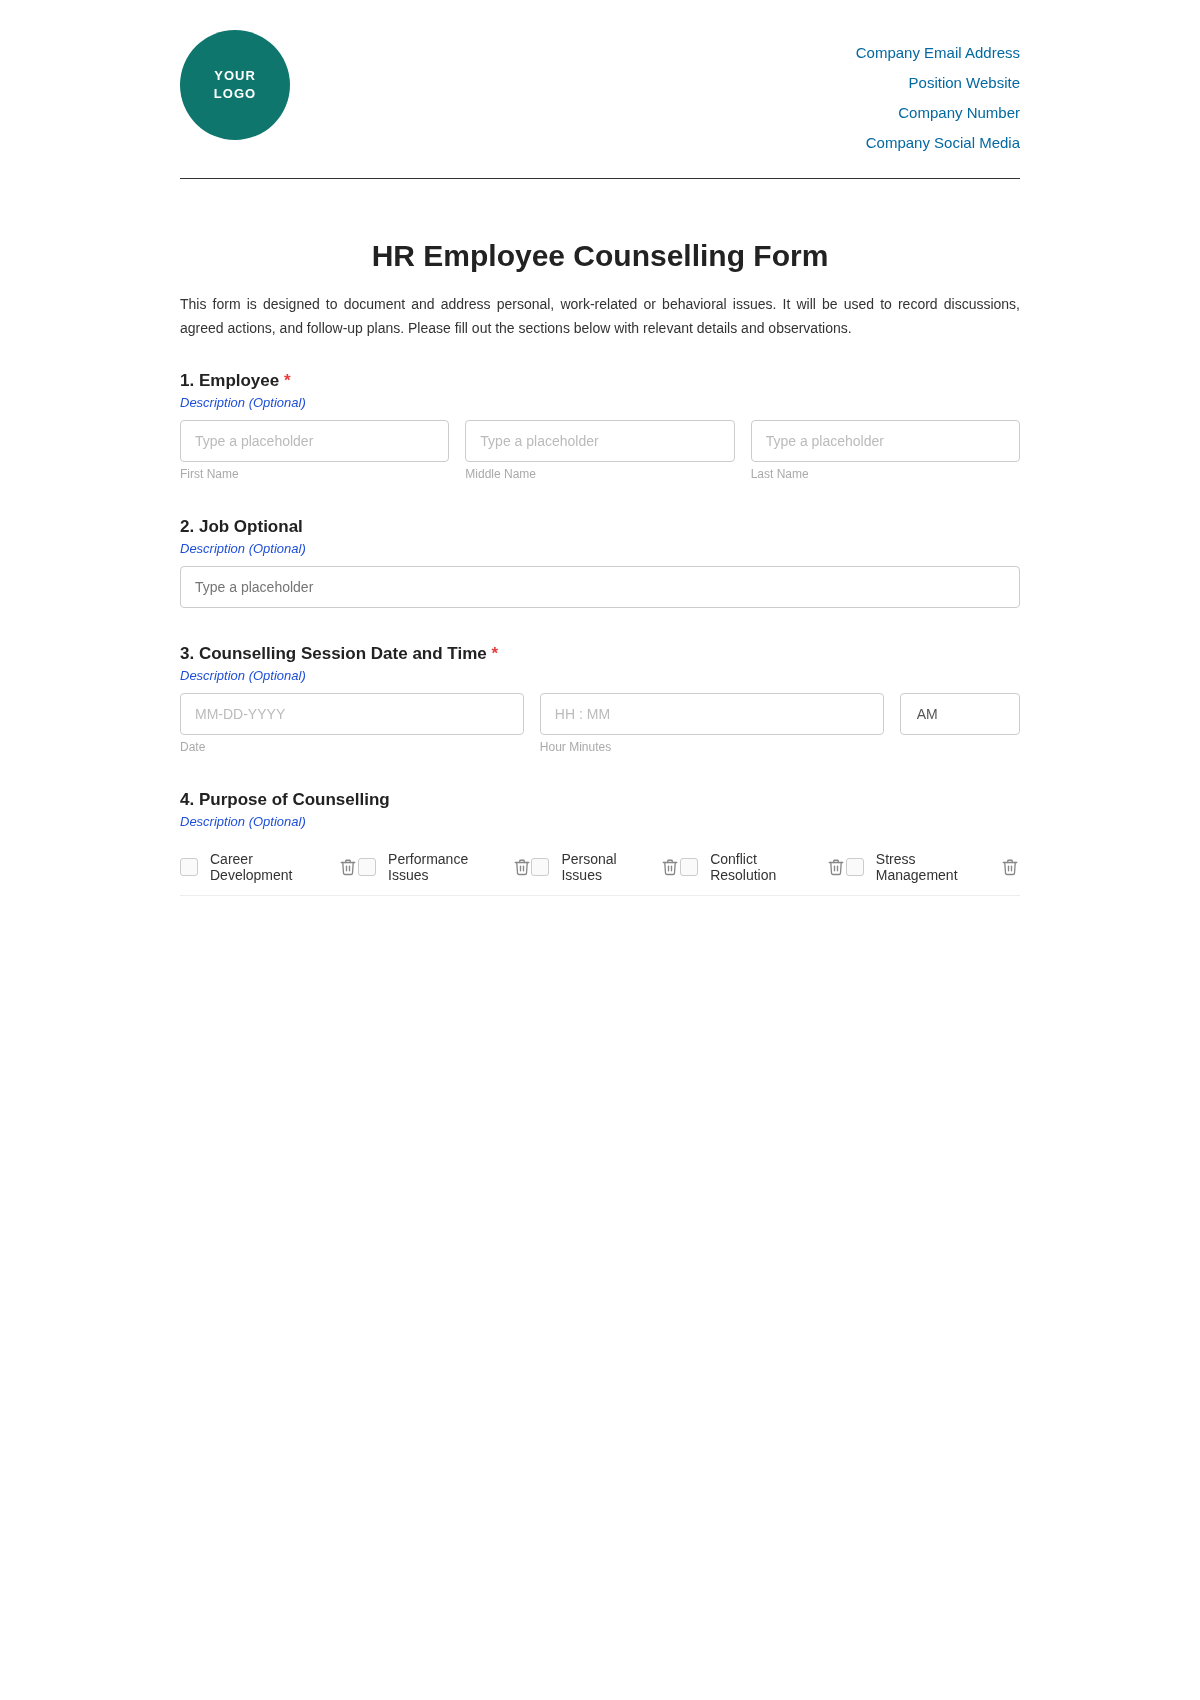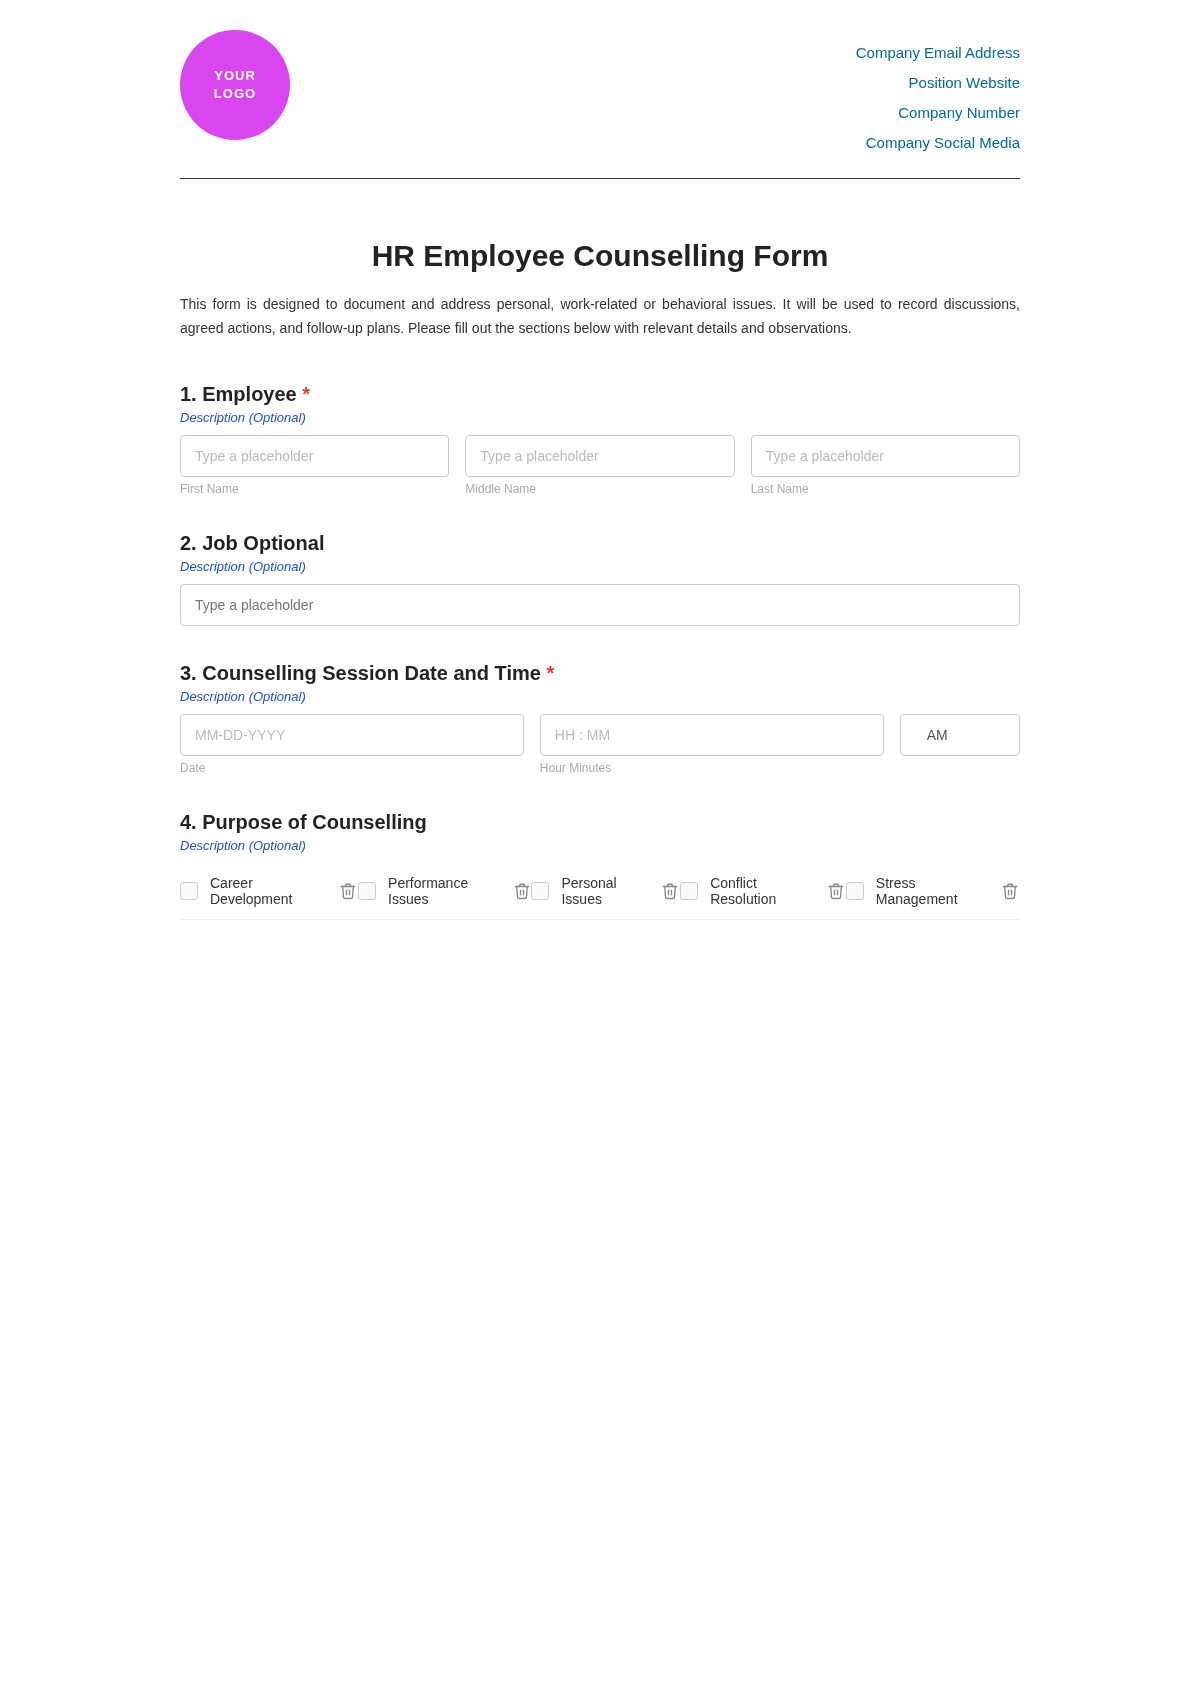--- a/index.html
+++ b/index.html
@@ -14,21 +14,21 @@
     
     .header {
       display: flex;
       justify-content: space-between;
       align-items: flex-start;
       padding: 30px 40px 20px 40px;
     }
     .logo-circle {
       width: 110px;
       height: 110px;
-      background: #d946ef;
+      background: #0f766e;
       border-radius: 50%;
       display: flex;
       flex-direction: column;
       align-items: center;
       justify-content: center;
       color: #fff;
       font-family: Arial, sans-serif;
       font-size: 13px;
       font-weight: bold;
       letter-spacing: 1px;
@@ -63,29 +63,29 @@
       margin-bottom: 20px;
       margin-top: 20px;
     }
 
     .form-description {
       font-family: Arial, sans-serif;
       font-size: 14px;
       line-height: 1.7;
       text-align: justify;
       color: #333;
-      margin-bottom: 42px;
+      margin-bottom: 30px;
     }
 
     .section {
       margin-bottom: 36px;
     }
 
     .section-title {
-      font-size: 20px;
+      font-size: 17px;
       font-weight: bold;
       font-family: Arial, sans-serif;
       margin-bottom: 4px;
     }
     .section-title .required {
       color: #e53e3e;
       font-weight: bold;
     }
 
     .section-desc {
@@ -153,21 +153,21 @@
     }
     .time-field {
       flex: 2;
     }
     .ampm-field {
       flex: 0.7;
     }
     .ampm-select {
       border: 1.5px solid #ccc;
       border-radius: 4px;
-      padding: 12px 26px;
+      padding: 12px 16px;
       font-size: 14px;
       font-family: Arial, sans-serif;
       color: #555;
       background: #fff;
       width: 100%;
       outline: none;
       appearance: none;
       -webkit-appearance: none;
     }
 

